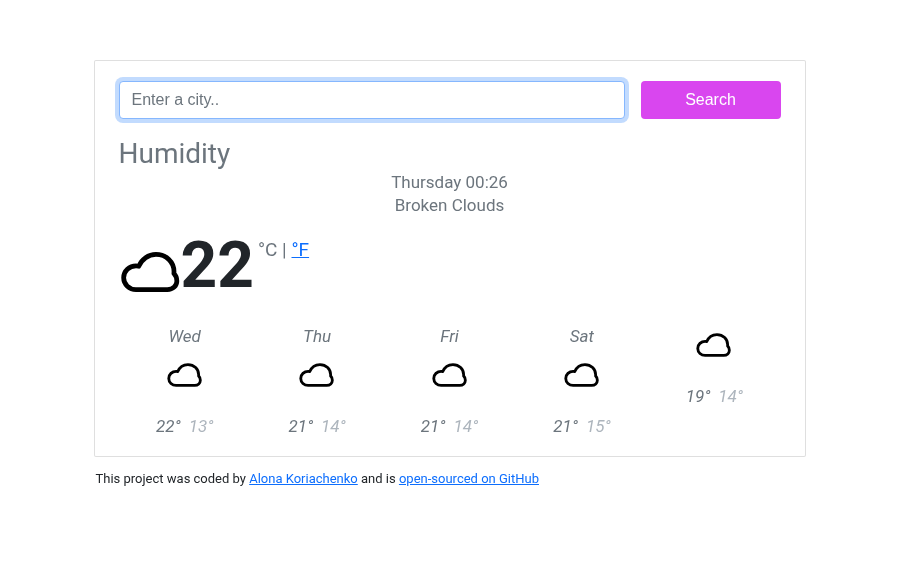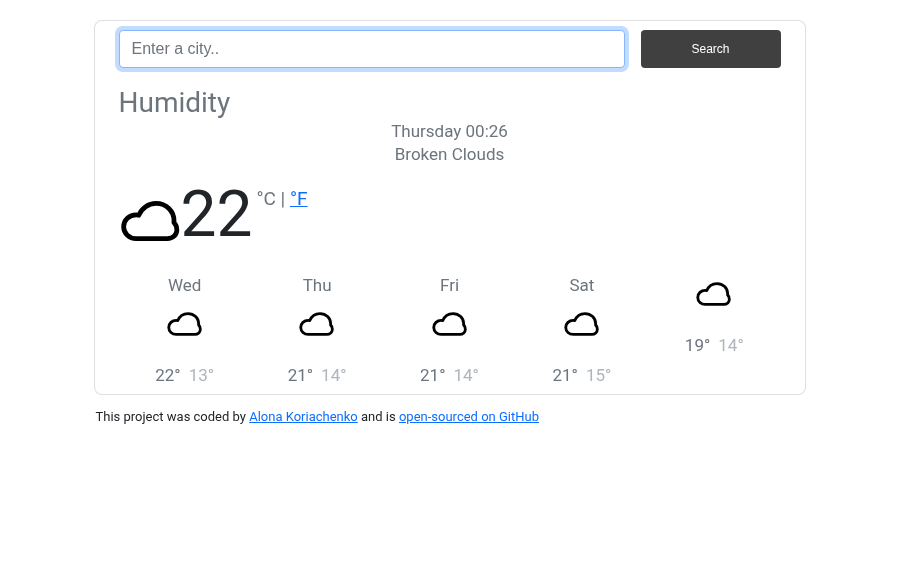--- a/index.html
+++ b/index.html
@@ -9,23 +9,24 @@
       color: #212529;
       padding: 20px 0;
     }
     .container {
       max-width: 720px;
       margin: 0 auto;
       padding: 0 4px;
     }
     .card {
       border: 1px solid rgba(0,0,0,0.125);
-      border-radius: 8px;
-      padding: 9px 24px;
+      border-radius: 2px;
+      padding: 20px 24px;
       background: #fff;
+      margin-top: 40px;
     }
     .search-row {
       display: flex;
       gap: 16px;
       margin-bottom: 18px;
     }
     .search-input {
       flex: 1;
       padding: 6px 12px;
       font-size: 16px;
@@ -33,26 +34,26 @@
       color: #495057;
       background: #fff;
       border: 1px solid #ced4da;
       border-radius: 4px;
       outline: none;
       box-shadow: 0 0 0 4px rgba(13,110,253,0.25);
       border-color: #86b7fe;
     }
     .search-input::placeholder { color: #6c757d; }
     .search-btn {
-      background: #404040;
+      background: #d946ef;
       color: #fff;
       border: none;
       border-radius: 4px;
       padding: 6px 32px;
-      font-size: 12px;
+      font-size: 16px;
       cursor: pointer;
       min-width: 140px;
     }
 
     .city-name {
       font-size: 28px;
       font-weight: 400;
       color: #6c757d;
       line-height: 1.2;
       margin-top: 4px;
@@ -74,21 +75,21 @@
       align-items: flex-start;
       flex: 1;
     }
     .big-icon {
       width: 64px;
       height: 64px;
       margin-top: 6px;
     }
     .big-temp {
       font-size: 64px;
-      font-weight: 400;
+      font-weight: 700;
       line-height: 1;
       color: #212529;
       margin-left: -2px;
     }
     .unit-block {
       font-size: 19px;
       color: #6c757d;
       margin-top: 4px;
       margin-left: 4px;
     }
@@ -102,20 +103,21 @@
       color: #6c757d;
       font-size: 17px;
       line-height: 1.5;
       padding-top: 2px;
     }
 
     .forecast-row {
       display: flex;
       margin-top: 22px;
       justify-content: center;
+      font-style: italic;
     }
     .forecast-col {
       flex: 1;
       text-align: center;
       color: #6c757d;
     }
     .fc-day {
       font-size: 17px;
       margin-bottom: 10px;
     }

